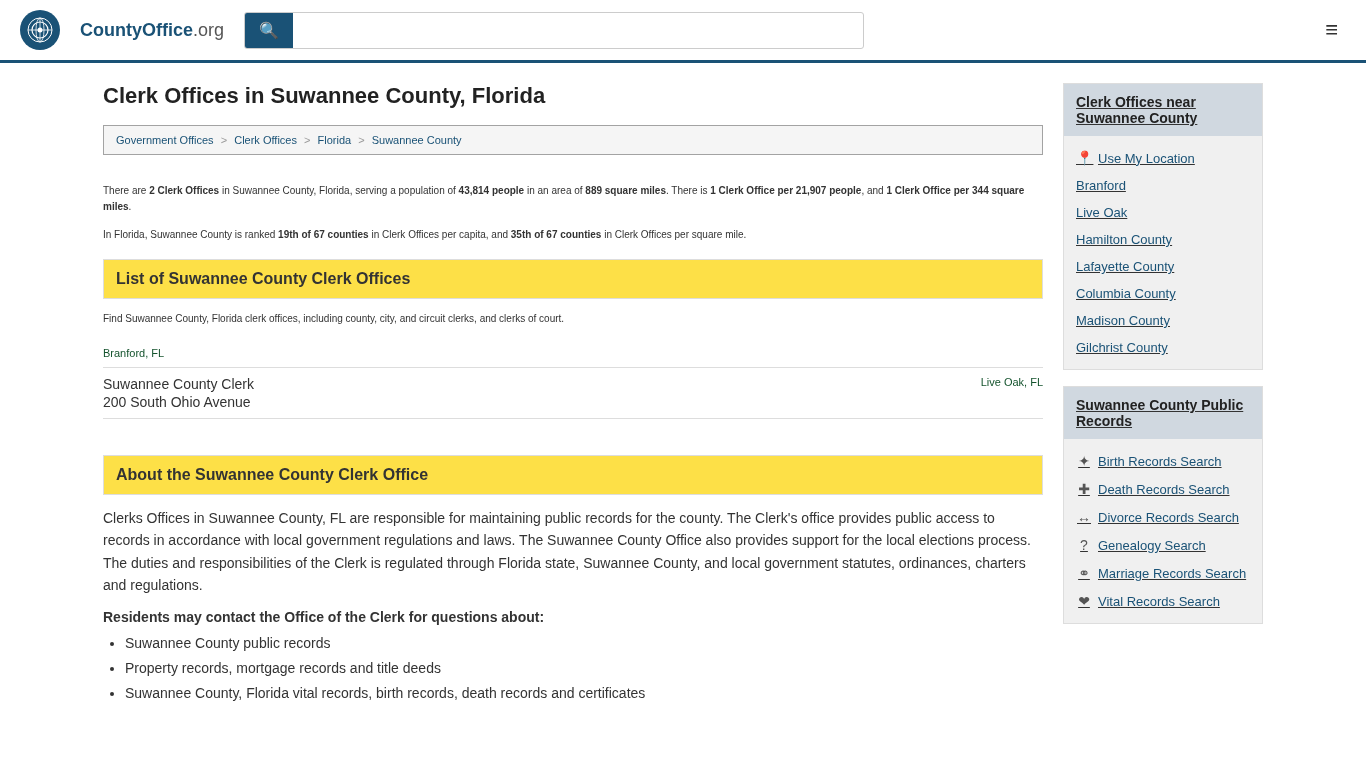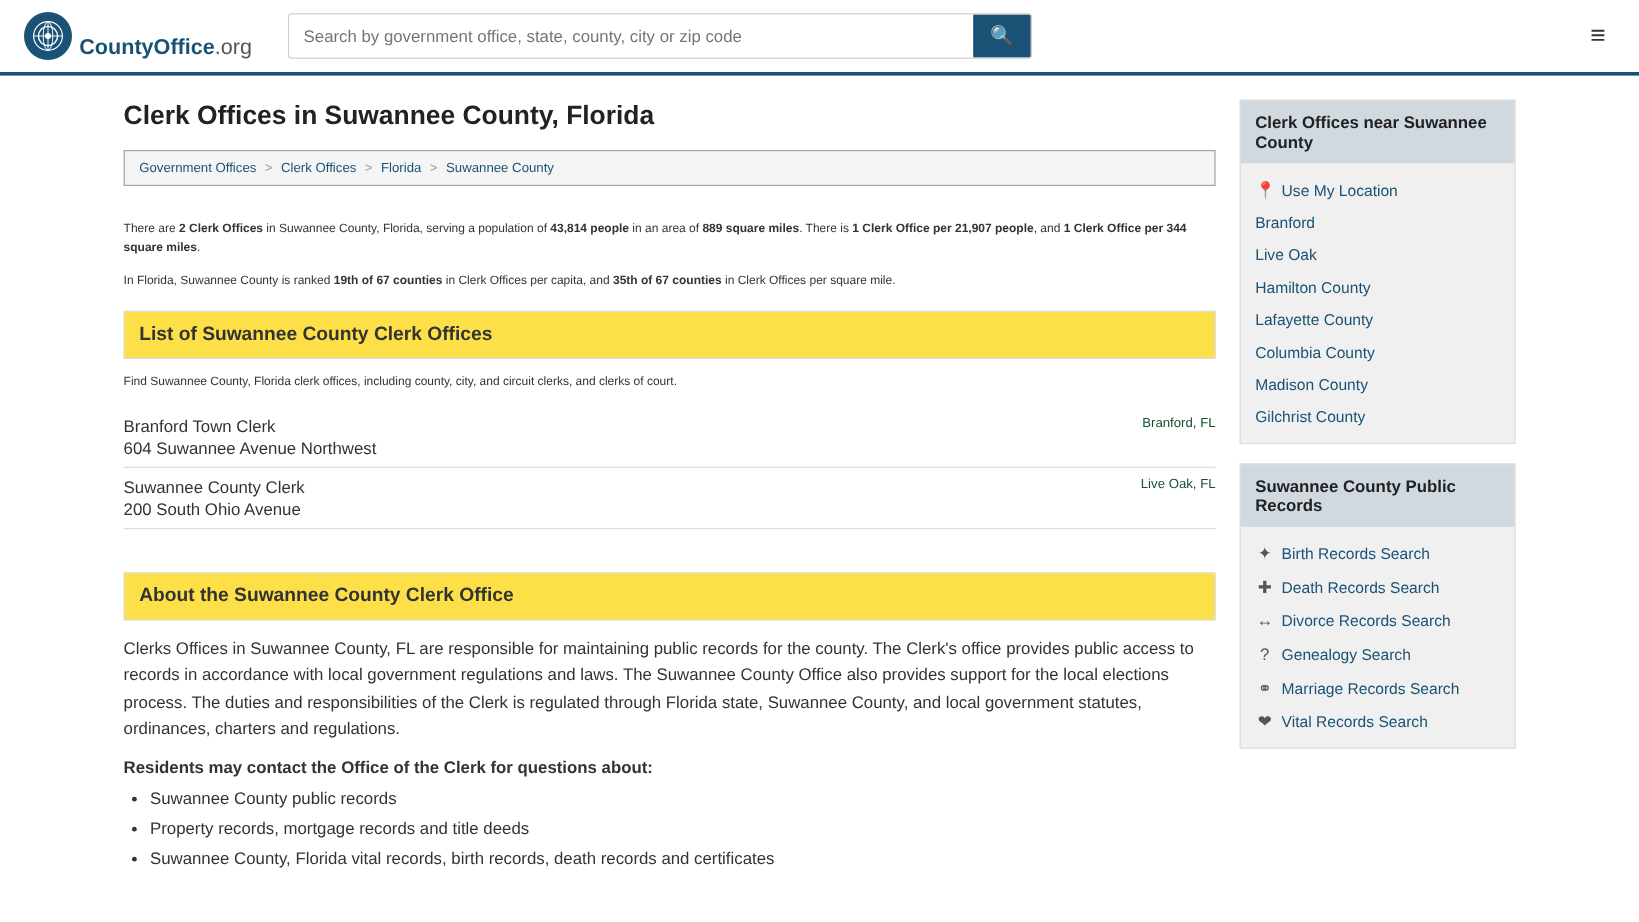--- a/index.html
+++ b/index.html
@@ -9,22 +9,22 @@
     .header {
       background: #fff;
       border-bottom: 3px solid #1a5276;
       padding: 10px 20px;
       display: flex;
       align-items: center;
       gap: 20px;
     }
     .logo-area {
       display: flex;
-      align-items: flex-end;
-      gap: 6px;
+      align-items: center;
+      gap: 20px;
       min-width: 200px;
     }
     .logo-circle {
       width: 40px; height: 40px;
       background: #1a5276;
       border-radius: 50%;
       display: flex; align-items: center; justify-content: center;
       color: #fff; font-size: 18px;
     }
     .logo-text { font-size: 18px; font-weight: bold; color: #1a5276; }
@@ -65,21 +65,21 @@
 
     
     .page-content {
       max-width: 1200px;
       margin: 0 auto;
       padding: 20px 20px;
       display: flex;
       gap: 20px;
     }
     .main { flex: 1; }
-    .sidebar { width: 230px; flex-shrink: 0; }
+    .sidebar { width: 200px; flex-shrink: 0; text-decoration: underline; }
 
     
     .page-title {
       font-size: 22px;
       font-weight: bold;
       color: #222;
       margin-bottom: 16px;
     }
 
     
@@ -168,21 +168,20 @@
         <ellipse cx="13" cy="13" rx="4" ry="12" fill="none" stroke="#fff" stroke-width="0.8"></ellipse>
         <circle cx="13" cy="13" r="2.5" fill="#fff"></circle>
       </svg>
     </div>
     <div class="logo-text">
       <span style="color:#1a5276; font-weight:bold;">CountyOffice</span><span style="color:#555; font-weight:normal;">.org</span>
     </div>
   </div>
 
   <div class="search-bar">
-    <input type="text" placeholder="Search by government office, state, county, city or zip code" style="">
     <button>🔍</button>
   </div>
 
   <button class="menu-btn">≡</button>
 </header>
 
 <div class="page-content">
 
   <main class="main">
 
@@ -202,24 +201,20 @@
       There are <b>2 Clerk Offices</b> in Suwannee County, Florida, serving a population of <b>43,814 people</b> in an area of <b>889 square miles</b>. There is <b>1 Clerk Office per 21,907 people</b>, and <b>1 Clerk Office per 344 square miles</b>.
     </p>
     <p class="info-text">
       In Florida, Suwannee County is ranked <b>19th of 67 counties</b> in Clerk Offices per capita, and <b>35th of 67 counties</b> in Clerk Offices per square mile.
     </p>
 
     <div class="section-header">List of Suwannee County Clerk Offices</div>
     <p class="info-text">Find Suwannee County, Florida clerk offices, including county, city, and circuit clerks, and clerks of court.</p>
 
     <div class="office-row divider-row">
-      <div>
-        <div class="office-name">Branford Town Clerk</div>
-        <div class="office-addr">604 Suwannee Avenue Northwest</div>
-      </div>
       <div class="office-city">Branford, FL</div>
     </div>
 
     <div class="office-row divider-row">
       <div>
         <div class="office-name">Suwannee County Clerk</div>
         <div class="office-addr">200 South Ohio Avenue</div>
       </div>
       <div class="office-city">Live Oak, FL</div>
     </div>

